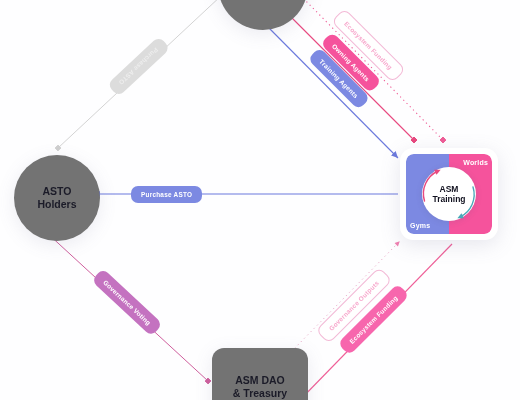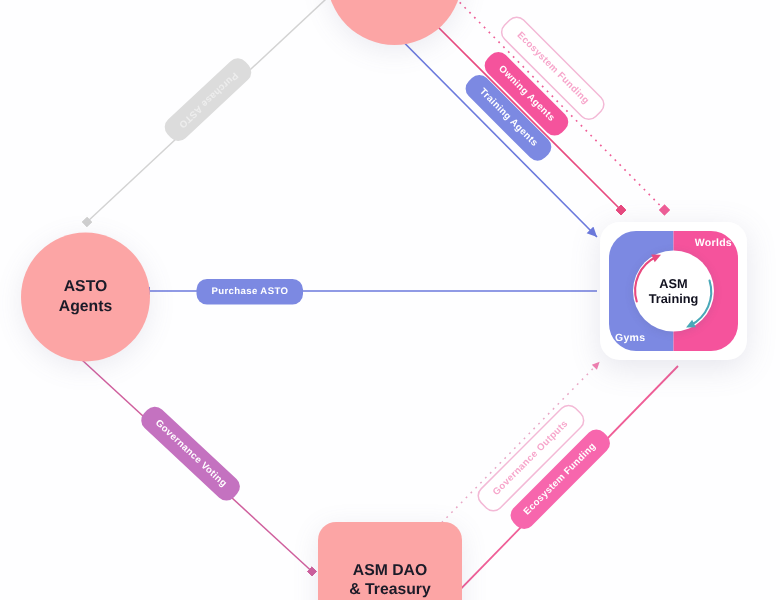--- a/index.html
+++ b/index.html
@@ -25,21 +25,21 @@
     height: 400px;
   }
 
   
   .node {
     position: absolute;
     display: flex;
     align-items: center;
     justify-content: center;
     text-align: center;
-    background: #fca5a5;
+    background: #737373;
     color: #1b1b28;
     font-weight: bold;
     line-height: 1.25;
     z-index: 6;
   }
   .node-circle {
     border-radius: 50%;
     box-shadow: 0 4px 18px rgba(110,110,150,0.13);
   }
   .node-square {
@@ -78,21 +78,21 @@
     box-shadow: 0 5px 20px rgba(110,110,150,0.17);
     z-index: 6;
     padding: 6px;
     box-sizing: border-box;
     display: flex;
   }
   #platform-inner {
     position: relative;
     flex: 1;
     display: flex;
-    border-radius: 18px;
+    border-radius: 8px;
     overflow: hidden;
   }
   .panel {
     flex: 1;
     position: relative;
   }
   #panel-gyms {
     background: #7c89e2;
     border-radius: 7px 0 0 7px;
   }
@@ -215,21 +215,21 @@
     <path d="M300,400 L452,244" stroke="#ef5e97" stroke-width="1.2" fill="none"></path>
   </svg>
 
   <div class="node node-circle" id="node-owners">
     
   </div>
 
   <div class="node node-circle" id="node-asto">
     <span>
       <span>ASTO</span><br>
-      <span>Agents</span>
+      <span>Holders</span>
     </span>
   </div>
 
   <div class="node node-square" id="node-dao">
     <span>
       <span>ASM DAO</span><br>
       <span>&amp; Treasury</span>
     </span>
   </div>
 

